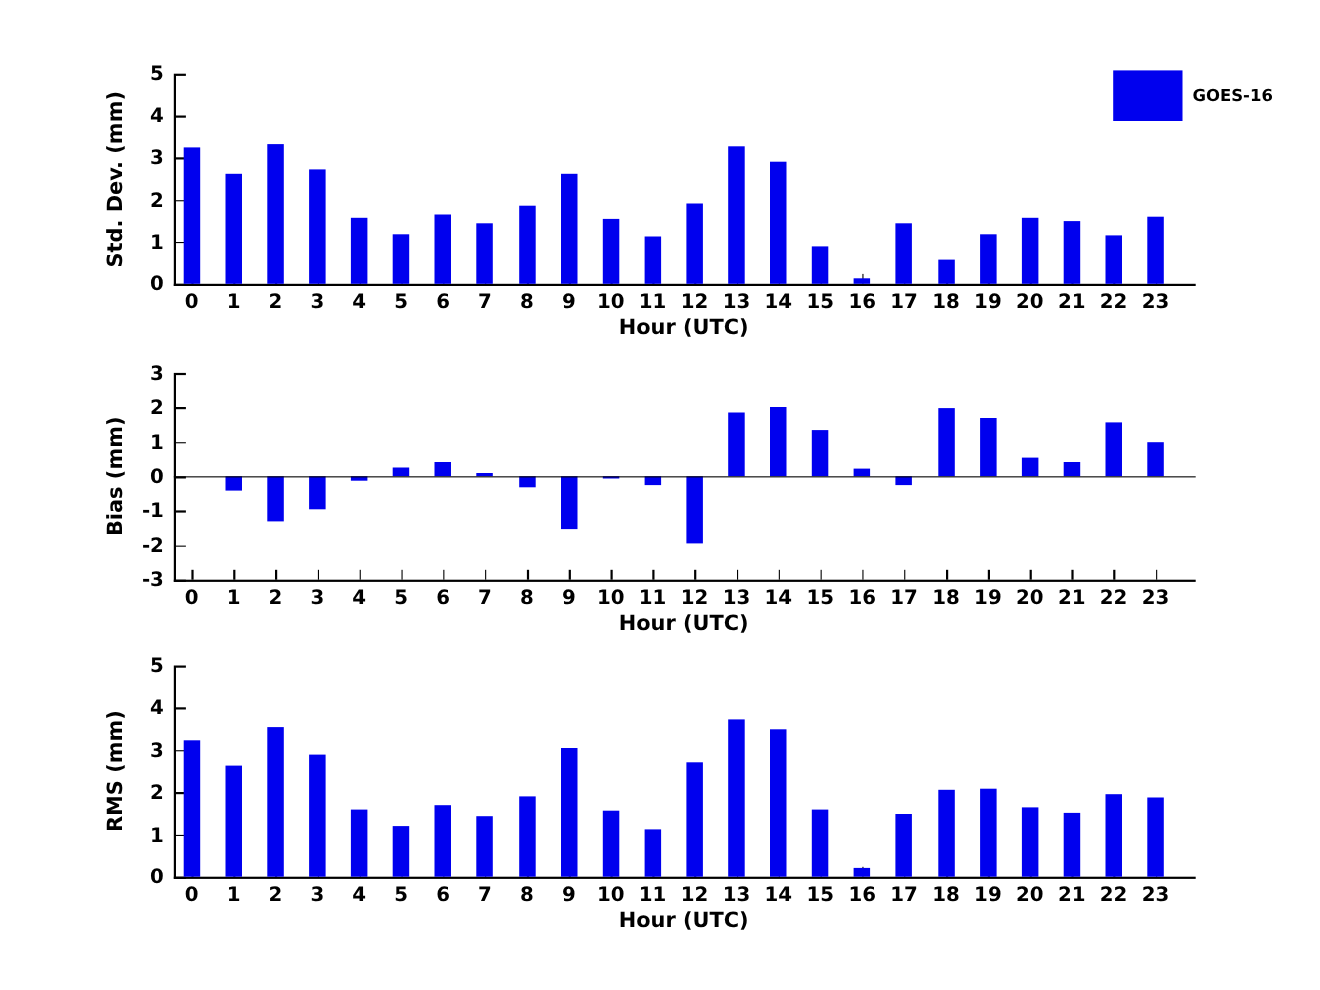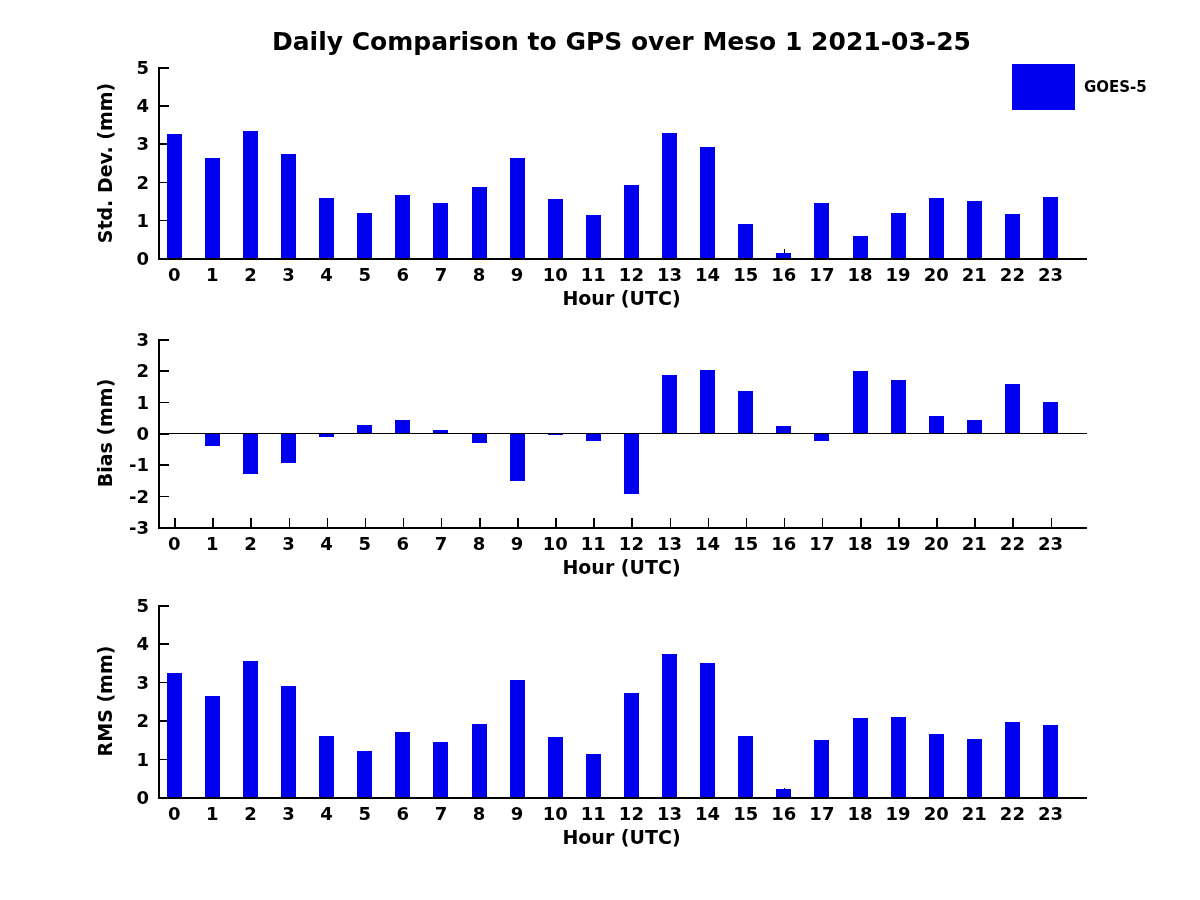--- a/index.html
+++ b/index.html
@@ -19,23 +19,22 @@
   .ylab{width:0;height:0;}
   .ylab span{
     position:absolute;display:block;white-space:nowrap;font-size:19px;
     transform:translate(-50%,-50%) rotate(-90deg);
   }
 </style>
 </head>
 <body>
 
 <div id="figure">
-  <div class="abs title">Daily Comparison to GPS over Meso 1 2021-03-25</div>
   <div class="abs legend-swatch" style="background: rgb(0, 0, 238);"></div>
-  <div class="abs legend-label">GOES-5</div>
+  <div class="abs legend-label">GOES-16</div>
   <div id="panels">
       <div class="abs spine" style="left: 158px; top: 67px; width: 1.5px; height: 192.5px;"></div>
       <div class="abs spine" style="left: 158px; top: 258px; width: 928.5px; height: 1.5px;"></div>
       <div class="abs tick" style="left: 159.5px; top: 258px; width: 9px; height: 1.5px;"></div>
       <div class="abs ytlabel" style="left: 83px; top: 248px; width: 66px; height: 22px;">0</div>
       <div class="abs tick" style="left: 159.5px; top: 219.8px; width: 9px; height: 1.5px;"></div>
       <div class="abs ytlabel" style="left: 83px; top: 209.8px; width: 66px; height: 22px;">1</div>
       <div class="abs tick" style="left: 159.5px; top: 181.6px; width: 9px; height: 1.5px;"></div>
       <div class="abs ytlabel" style="left: 83px; top: 171.6px; width: 66px; height: 22px;">2</div>
       <div class="abs tick" style="left: 159.5px; top: 143.4px; width: 9px; height: 1.5px;"></div>

